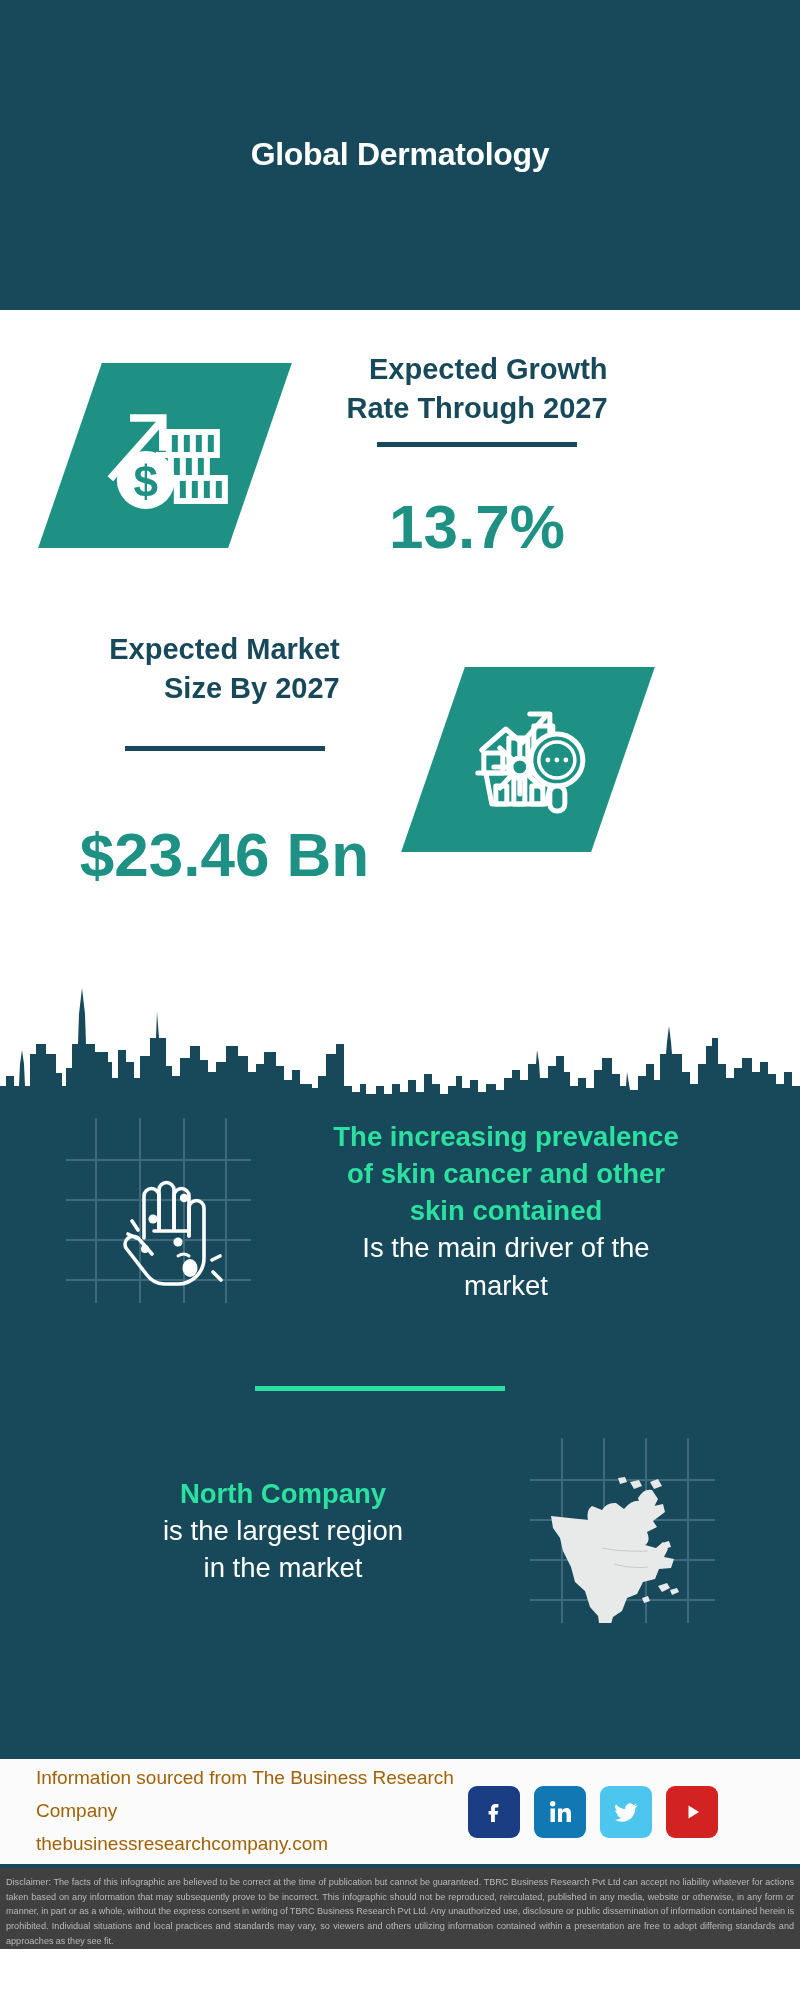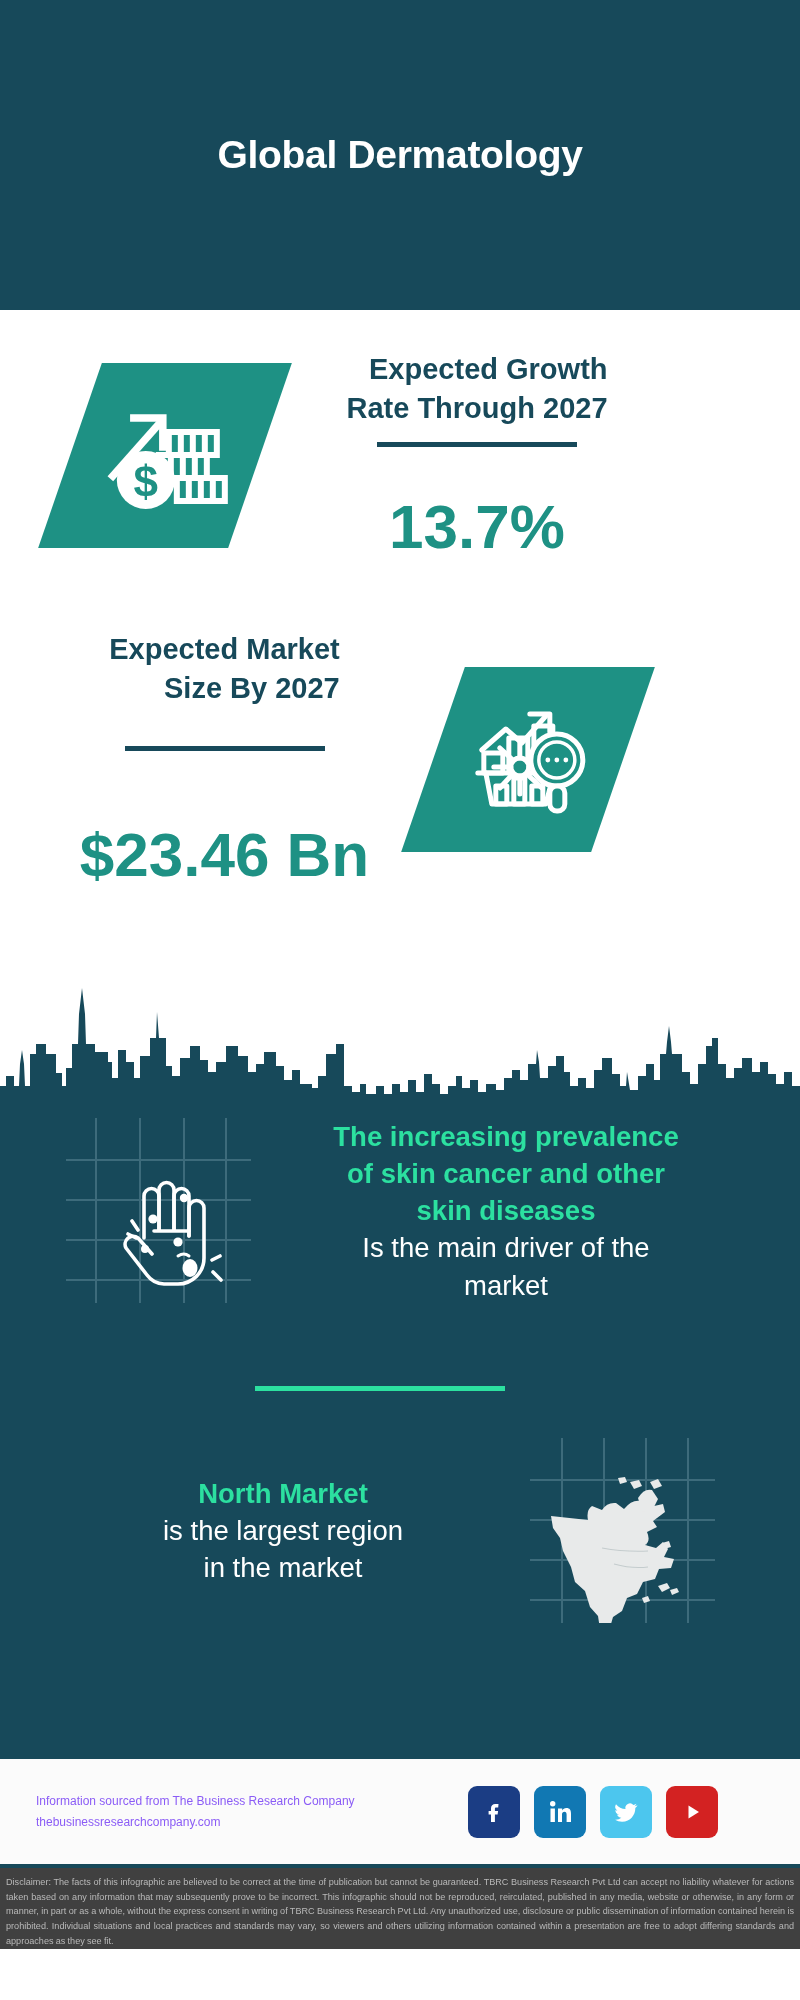--- a/index.html
+++ b/index.html
@@ -13,21 +13,21 @@
 
   
   .header {
     background:#17495a;
     width:800px; height:310px;
     display:flex; align-items:center; justify-content:center;
     padding:0 60px;
   }
   .header-title {
     color:#ffffff;
-    font-size:39px;
+    font-size:32px;
     font-weight:bold;
     line-height:1.22;
     text-align:center;
     letter-spacing:-0.3px;
   }
 
   
   .light-section { background:#ffffff; width:800px; height:660px; position:relative; }
 
   .stat-row { display:flex; align-items:center; width:800px; }
@@ -121,22 +121,22 @@
   
   .footer-rule { width:800px; height:5px; background:#17495a; }
   .footer {
     background:#fbfbfb;
     width:800px; height:105px;
     display:flex; align-items:center;
     padding-left:36px;
   }
   .footer-text { flex:none; width:420px; }
   .footer-text div {
-    color:#8b5cf6;
-    font-size:12px;
+    color:#a16207;
+    font-size:19px;
     line-height:1.72;
     font-family:"Liberation Sans", sans-serif;
   }
   .socials { display:flex; gap:14px; margin-left:12px; }
   .social {
     width:52px; height:52px; border-radius:9px;
     display:flex; align-items:center; justify-content:center;
   }
   .s-fb { background:#1b3d84; }
   .s-li { background:#1178b3; }
@@ -275,34 +275,34 @@
           <ellipse cx="124" cy="150" rx="7.5" ry="9"></ellipse>
           <circle cx="79" cy="131" r="4"></circle>
         </g>
         <path d="M112 138 q6 -4 11 0" fill="none" stroke="#ffffff" stroke-width="3" stroke-linecap="round"></path>
       </svg>
     </div>
     <div class="msg">
       <div class="msg-accent">
         <span>The increasing prevalence</span><br>
         <span>of skin cancer and other</span><br>
-        <span>skin diseases</span>
+        <span>skin contained</span>
       </div>
       <div class="msg-plain">
         <span>Is the main driver of the</span><br>
         <span>market</span>
       </div>
     </div>
   </div>
 
   <div class="divider-green"></div>
 
   <div class="block block-region">
     <div class="msg">
-      <div class="msg-accent">North Market</div>
+      <div class="msg-accent">North Company</div>
       <div class="msg-plain">
         <span>is the largest region</span><br>
         <span>in the market</span>
       </div>
     </div>
     <div class="icon-grid-wrap">
       <svg width="185" height="185" viewBox="0 0 185 185">
         <g stroke="#3d6b7b" stroke-width="2" fill="none">
           <line x1="0" y1="42" x2="185" y2="42"></line>
           <line x1="0" y1="82" x2="185" y2="82"></line>

